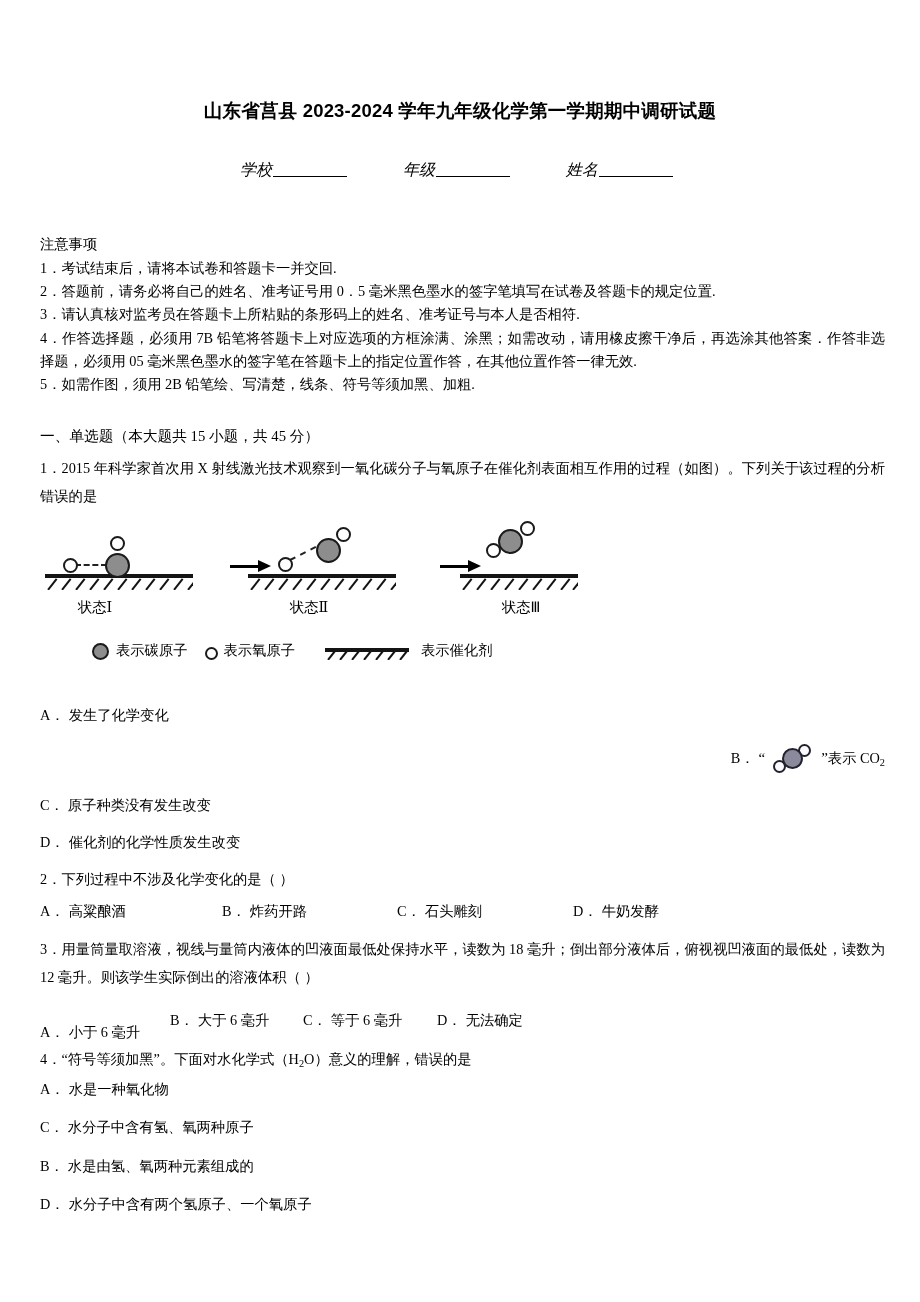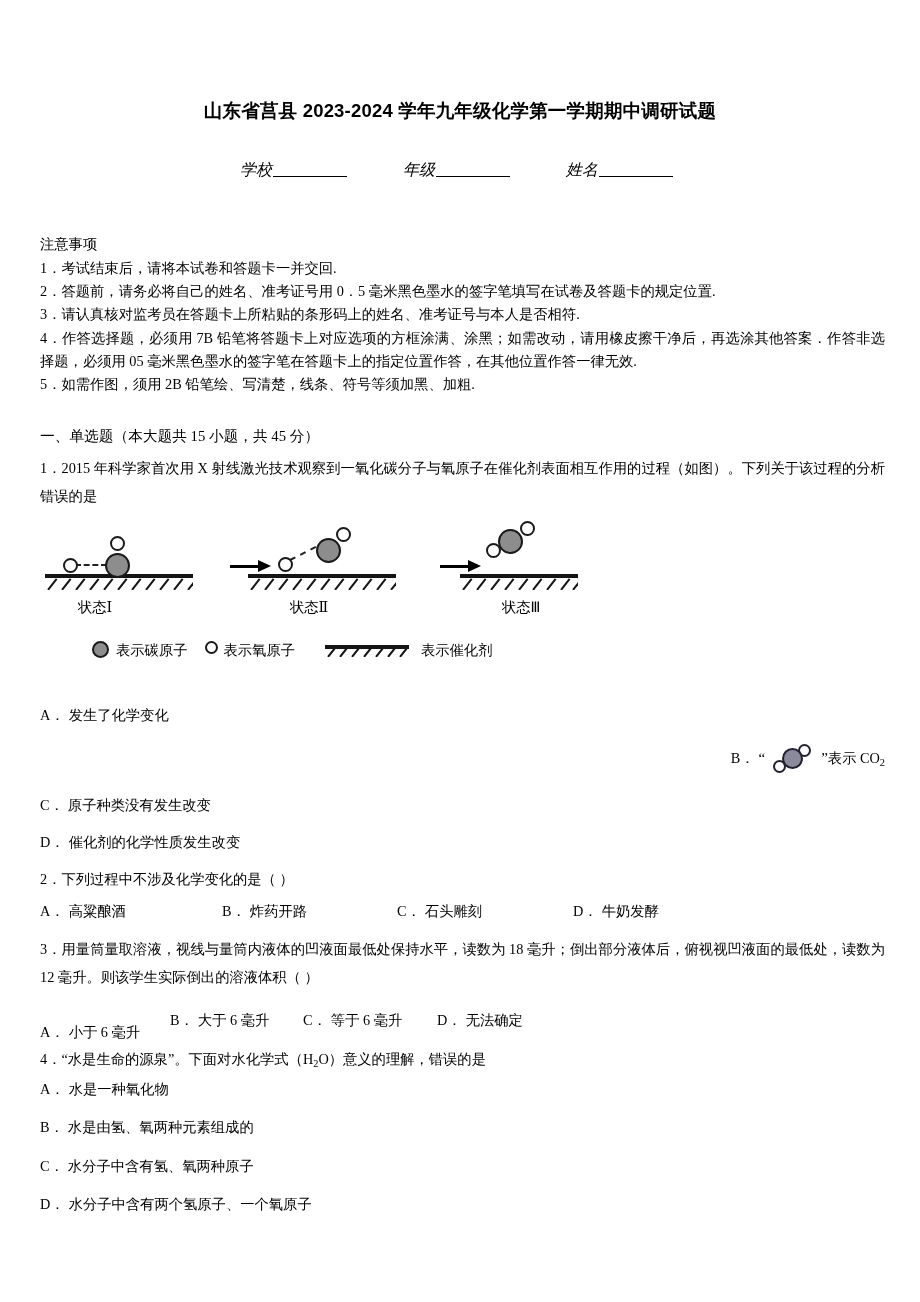--- a/index.html
+++ b/index.html
@@ -187,21 +187,21 @@
 
   
   .legend {
     position: absolute;
     left: 92px; top: 638px;
     height: 24px;
     font-size: 14.3px;
     display: flex;
     align-items: center;
   }
-  .lg-item { display: flex; align-items: flex-start; white-space: nowrap; }
+  .lg-item { display: flex; align-items: flex-end; white-space: nowrap; }
   .lg-c {
     width: 17px; height: 17px; border-radius: 50%;
     background: #8d8d8d; border: 2.1px solid #1a1a1a;
     box-sizing: border-box; margin-right: 7px;
   }
   .lg-o {
     width: 13px; height: 13px; border-radius: 50%;
     background: #fff; border: 2.1px solid #1a1a1a;
     box-sizing: border-box; margin-right: 5px;
   }
@@ -423,31 +423,31 @@
     </div>
     <div class="opt" style="width:134px;">
       <span class="olabel">C．</span><span>等于 6 毫升</span>
     </div>
     <div class="opt">
       <span class="olabel">D．</span><span>无法确定</span>
     </div>
   </div>
 
   <div class="q" style="top:1046px;">
-    <div class="q-stem"><span>4．</span><span>“水是生命的源泉”。下面对水化学式（H</span><sub>2</sub><span>O）意义的理解，错误的是</span></div>
+    <div class="q-stem"><span>4．</span><span>“符号等须加黑”。下面对水化学式（H</span><sub>2</sub><span>O）意义的理解，错误的是</span></div>
   </div>
 
   <div class="q opts-vert" style="top:1082px;">
     <div class="opt" style="margin-bottom:24px;">
       <span class="olabel">A．</span><span>水是一种氧化物</span>
     </div>
     <div class="opt" style="margin-bottom:24px;">
+      <span class="olabel">C．</span><span>水分子中含有氢、氧两种原子</span>
+    </div>
+    <div class="opt" style="margin-bottom:24px;">
       <span class="olabel">B．</span><span>水是由氢、氧两种元素组成的</span>
     </div>
-    <div class="opt" style="margin-bottom:24px;">
-      <span class="olabel">C．</span><span>水分子中含有氢、氧两种原子</span>
-    </div>
     <div class="opt">
       <span class="olabel">D．</span><span>水分子中含有两个氢原子、一个氧原子</span>
     </div>
   </div>
 
 </div>
 
 </body></html>

